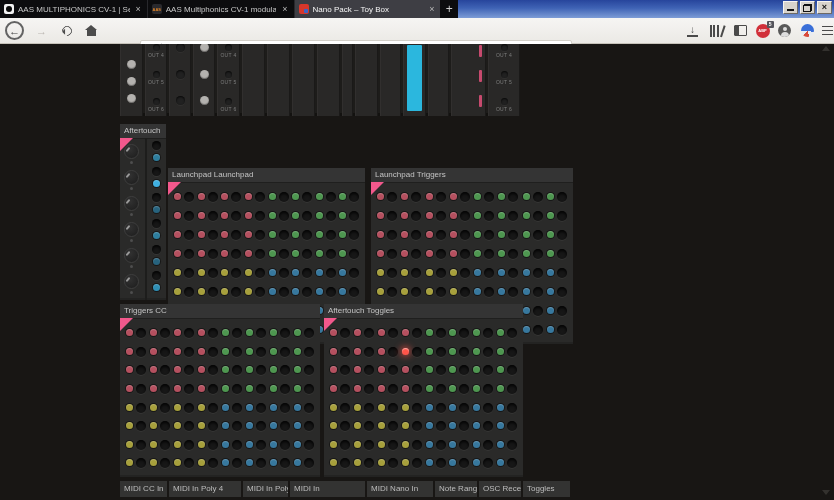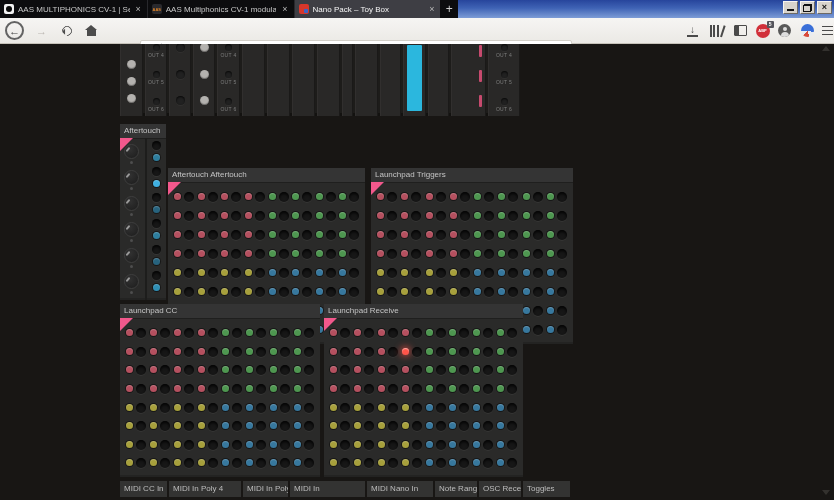--- a/index.html
+++ b/index.html
@@ -306,21 +306,21 @@
           <div class="led" style="left: 33px; top: 94px; width: 7px; height: 7px; background: rgb(46, 126, 158);"></div>
           <div class="knob" style="left: 4px; top: 110px;"></div>
           <div class="knob-mark" style="left: 10px; top: 127px;"></div>
           <div class="port" style="left: 32px; top: 107px; width: 9px; height: 9px;"></div>
           <div class="led" style="left: 33px; top: 120px; width: 7px; height: 7px; background: rgb(39, 99, 126);"></div>
           <div class="knob" style="left: 4px; top: 136px;"></div>
           <div class="knob-mark" style="left: 10px; top: 153px;"></div>
           <div class="port" style="left: 32px; top: 133px; width: 9px; height: 9px;"></div>
           <div class="led" style="left: 33px; top: 146px; width: 7px; height: 7px; background: rgb(47, 143, 181);"></div>
         </div>
-        <div class="mod-header" style="left: 168px; top: 124px; width: 197px;">Aftertouch Aftertouch</div>
+        <div class="mod-header" style="left: 168px; top: 124px; width: 197px;">Launchpad Launchpad</div>
         <div class="mod-body" style="left: 168px; top: 138px; width: 197px; height: 162px;">
           <div class="corner" style="background: rgb(242, 88, 140);"></div>
           <div class="led" style="left: 6px; top: 11px; width: 7px; height: 7px; background: rgb(181, 80, 95);"></div>
           <div class="port" style="left: 16px; top: 10px; width: 10px; height: 10px;"></div>
           <div class="led" style="left: 30px; top: 11px; width: 7px; height: 7px; background: rgb(181, 80, 95);"></div>
           <div class="port" style="left: 40px; top: 10px; width: 10px; height: 10px;"></div>
           <div class="led" style="left: 53px; top: 11px; width: 7px; height: 7px; background: rgb(181, 80, 95);"></div>
           <div class="port" style="left: 63px; top: 10px; width: 10px; height: 10px;"></div>
           <div class="led" style="left: 77px; top: 11px; width: 7px; height: 7px; background: rgb(181, 80, 95);"></div>
           <div class="port" style="left: 87px; top: 10px; width: 10px; height: 10px;"></div>
@@ -570,21 +570,21 @@
           <div class="port" style="left: 89px; top: 143px; width: 10px; height: 10px;"></div>
           <div class="led" style="left: 103px; top: 144px; width: 7px; height: 7px; background: rgb(55, 120, 158);"></div>
           <div class="port" style="left: 113px; top: 143px; width: 10px; height: 10px;"></div>
           <div class="led" style="left: 127px; top: 144px; width: 7px; height: 7px; background: rgb(55, 120, 158);"></div>
           <div class="port" style="left: 137px; top: 143px; width: 10px; height: 10px;"></div>
           <div class="led" style="left: 152px; top: 144px; width: 7px; height: 7px; background: rgb(55, 120, 158);"></div>
           <div class="port" style="left: 162px; top: 143px; width: 10px; height: 10px;"></div>
           <div class="led" style="left: 176px; top: 144px; width: 7px; height: 7px; background: rgb(55, 120, 158);"></div>
           <div class="port" style="left: 186px; top: 143px; width: 10px; height: 10px;"></div>
         </div>
-        <div class="mod-header" style="left: 120px; top: 260px; width: 200px;">Launchpad CC</div>
+        <div class="mod-header" style="left: 120px; top: 260px; width: 200px;">Triggers CC</div>
         <div class="mod-body" style="left: 120px; top: 274px; width: 200px; height: 159px;">
           <div class="corner" style="background: rgb(242, 88, 140);"></div>
           <div class="led" style="left: 6px; top: 11px; width: 7px; height: 7px; background: rgb(181, 80, 95);"></div>
           <div class="port" style="left: 16px; top: 10px; width: 10px; height: 10px;"></div>
           <div class="led" style="left: 30px; top: 11px; width: 7px; height: 7px; background: rgb(181, 80, 95);"></div>
           <div class="port" style="left: 40px; top: 10px; width: 10px; height: 10px;"></div>
           <div class="led" style="left: 54px; top: 11px; width: 7px; height: 7px; background: rgb(181, 80, 95);"></div>
           <div class="port" style="left: 64px; top: 10px; width: 10px; height: 10px;"></div>
           <div class="led" style="left: 78px; top: 11px; width: 7px; height: 7px; background: rgb(181, 80, 95);"></div>
           <div class="port" style="left: 88px; top: 10px; width: 10px; height: 10px;"></div>
@@ -702,21 +702,21 @@
           <div class="port" style="left: 88px; top: 140px; width: 10px; height: 10px;"></div>
           <div class="led" style="left: 102px; top: 141px; width: 7px; height: 7px; background: rgb(55, 120, 158);"></div>
           <div class="port" style="left: 112px; top: 140px; width: 10px; height: 10px;"></div>
           <div class="led" style="left: 126px; top: 141px; width: 7px; height: 7px; background: rgb(55, 120, 158);"></div>
           <div class="port" style="left: 136px; top: 140px; width: 10px; height: 10px;"></div>
           <div class="led" style="left: 150px; top: 141px; width: 7px; height: 7px; background: rgb(55, 120, 158);"></div>
           <div class="port" style="left: 160px; top: 140px; width: 10px; height: 10px;"></div>
           <div class="led" style="left: 174px; top: 141px; width: 7px; height: 7px; background: rgb(55, 120, 158);"></div>
           <div class="port" style="left: 184px; top: 140px; width: 10px; height: 10px;"></div>
         </div>
-        <div class="mod-header" style="left: 324px; top: 260px; width: 199px;">Launchpad Receive</div>
+        <div class="mod-header" style="left: 324px; top: 260px; width: 199px;">Aftertouch Toggles</div>
         <div class="mod-body" style="left: 324px; top: 274px; width: 199px; height: 159px;">
           <div class="corner" style="background: rgb(242, 88, 140);"></div>
           <div class="led" style="left: 6px; top: 11px; width: 7px; height: 7px; background: rgb(181, 80, 95);"></div>
           <div class="port" style="left: 16px; top: 10px; width: 10px; height: 10px;"></div>
           <div class="led" style="left: 30px; top: 11px; width: 7px; height: 7px; background: rgb(181, 80, 95);"></div>
           <div class="port" style="left: 40px; top: 10px; width: 10px; height: 10px;"></div>
           <div class="led" style="left: 54px; top: 11px; width: 7px; height: 7px; background: rgb(181, 80, 95);"></div>
           <div class="port" style="left: 64px; top: 10px; width: 10px; height: 10px;"></div>
           <div class="led" style="left: 78px; top: 11px; width: 7px; height: 7px; background: rgb(181, 80, 95);"></div>
           <div class="port" style="left: 88px; top: 10px; width: 10px; height: 10px;"></div>

